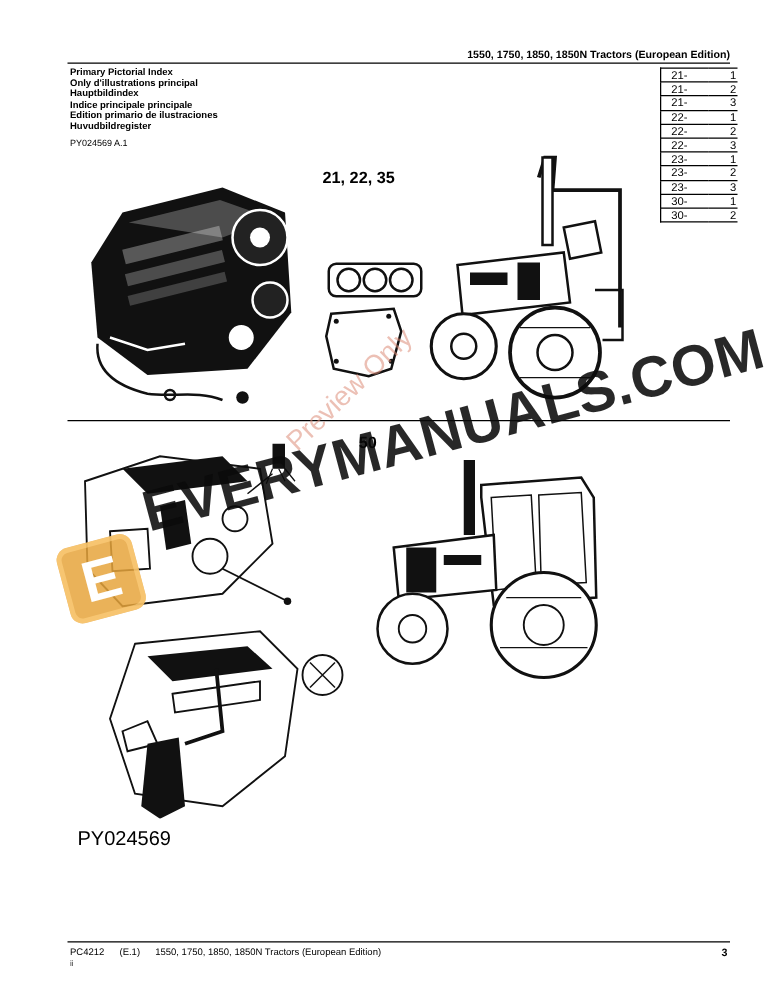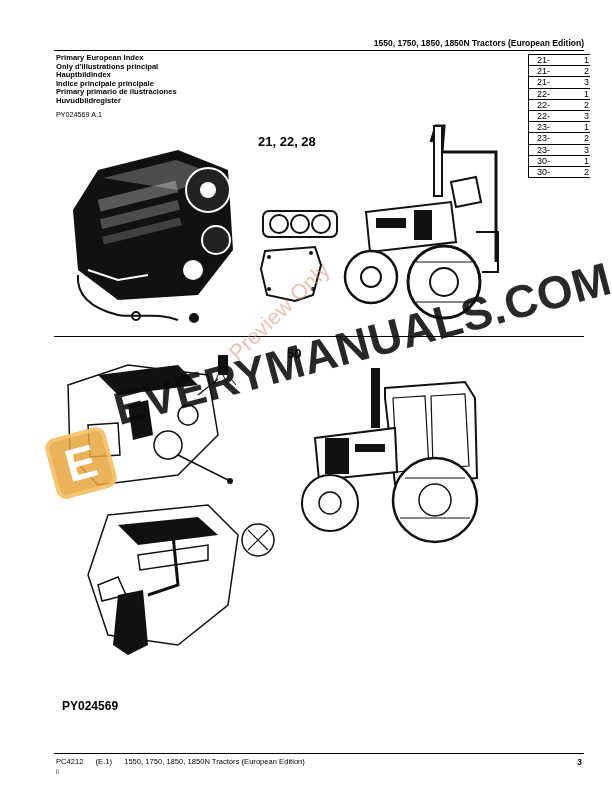--- a/index.html
+++ b/index.html
@@ -67,21 +67,21 @@
       width: 62px; height: 62px; border-radius: 10px;
       background: rgba(230,165,60,0.85);
       transform: rotate(-15deg);
       display: flex; align-items: center; justify-content: center;
       font-size: 46px; font-weight: bold; color: #fff;
       box-shadow: inset 0 0 0 4px rgba(255,210,130,0.6);
     }
 
     .pin-code {
       position: absolute; left: 62px; top: 663px;
-      font-size: 12px; font-weight: bold; white-space: nowrap; margin-top: 36px;
+      font-size: 16px; font-weight: normal; white-space: nowrap;
     }
 
     .footer-rule {
       position: absolute; left: 54px; right: 28px; top: 753px;
       border-top: 1px solid #000;
     }
     .footer-left {
       position: absolute; left: 56px; top: 757px;
       font-size: 7.6px; white-space: nowrap;
     }
@@ -97,25 +97,25 @@
   </style>
 </head>
 <body>
 
 <div>
   <div class="header-title">1550, 1750, 1850, 1850N Tractors (European Edition)</div>
   <div class="header-rule"></div>
 </div>
 
 <div class="index-titles">
-  <div>Primary European Index</div>
+  <div>Primary Pictorial Index</div>
   <div>Only d'illustrations principal</div>
   <div>Hauptbildindex</div>
   <div>Indice principale principale</div>
-  <div>Primary primario de ilustraciones</div>
+  <div>Edition primario de ilustraciones</div>
   <div>Huvudbildregister</div>
 </div>
 <div class="ref-code">PY024569 A.1</div>
 
 <table class="ref-table">
   <tbody>
     <tr>
         <td class="sec">21-</td>
         <td class="pg">1</td>
       </tr>
@@ -155,21 +155,21 @@
         <td class="sec">30-</td>
         <td class="pg">1</td>
       </tr>
     <tr>
         <td class="sec">30-</td>
         <td class="pg">2</td>
       </tr>
   </tbody>
 </table>
 
-<div class="illus-label" style="left:258px; top:134px;">21, 22, 28</div>
+<div class="illus-label" style="left:258px; top:134px;">21, 22, 35</div>
 
 <svg class="illus" style="left:58px; top:130px;" width="200" height="200" viewBox="0 0 200 200">
 
   <path d="M40 40 L120 20 L170 40 L175 120 L140 165 L60 170 L20 140 L15 80 Z" fill="#111"></path>
   <path d="M45 48 L118 30 L160 45 L120 60 Z" fill="#fff" opacity="0.25"></path>
   <rect x="40" y="60" width="80" height="12" fill="#fff" opacity="0.3" transform="rotate(-14 80 66)"></rect>
   <rect x="42" y="80" width="80" height="10" fill="#fff" opacity="0.25" transform="rotate(-14 80 85)"></rect>
   <rect x="44" y="98" width="80" height="8" fill="#fff" opacity="0.2" transform="rotate(-14 80 102)"></rect>
   <circle cx="150" cy="60" r="22" fill="#222" stroke="#fff" stroke-width="2"></circle>
   <circle cx="150" cy="60" r="8" fill="#fff"></circle>

